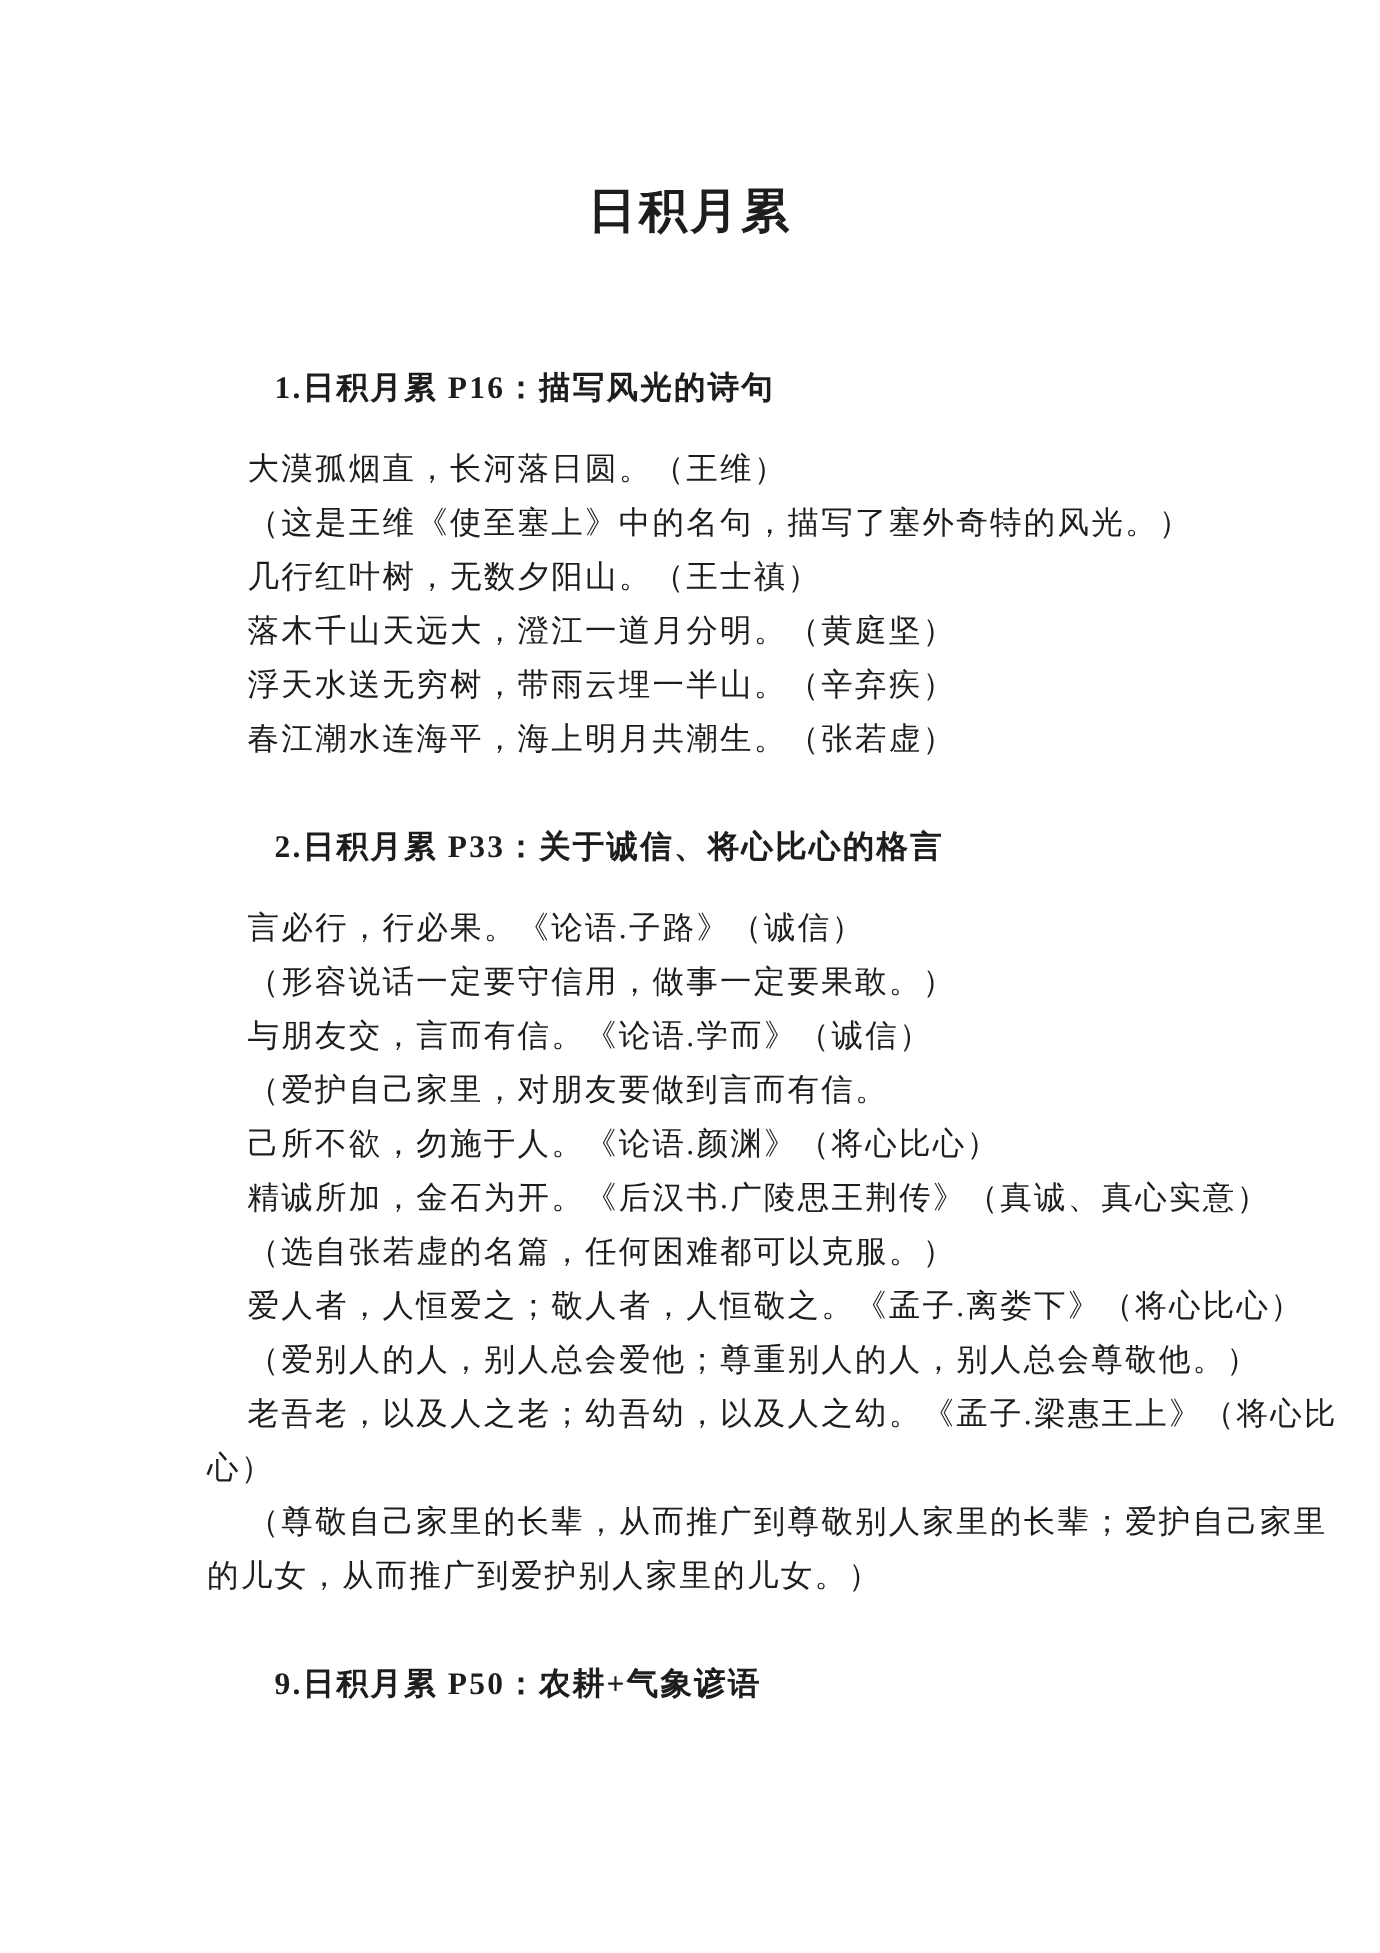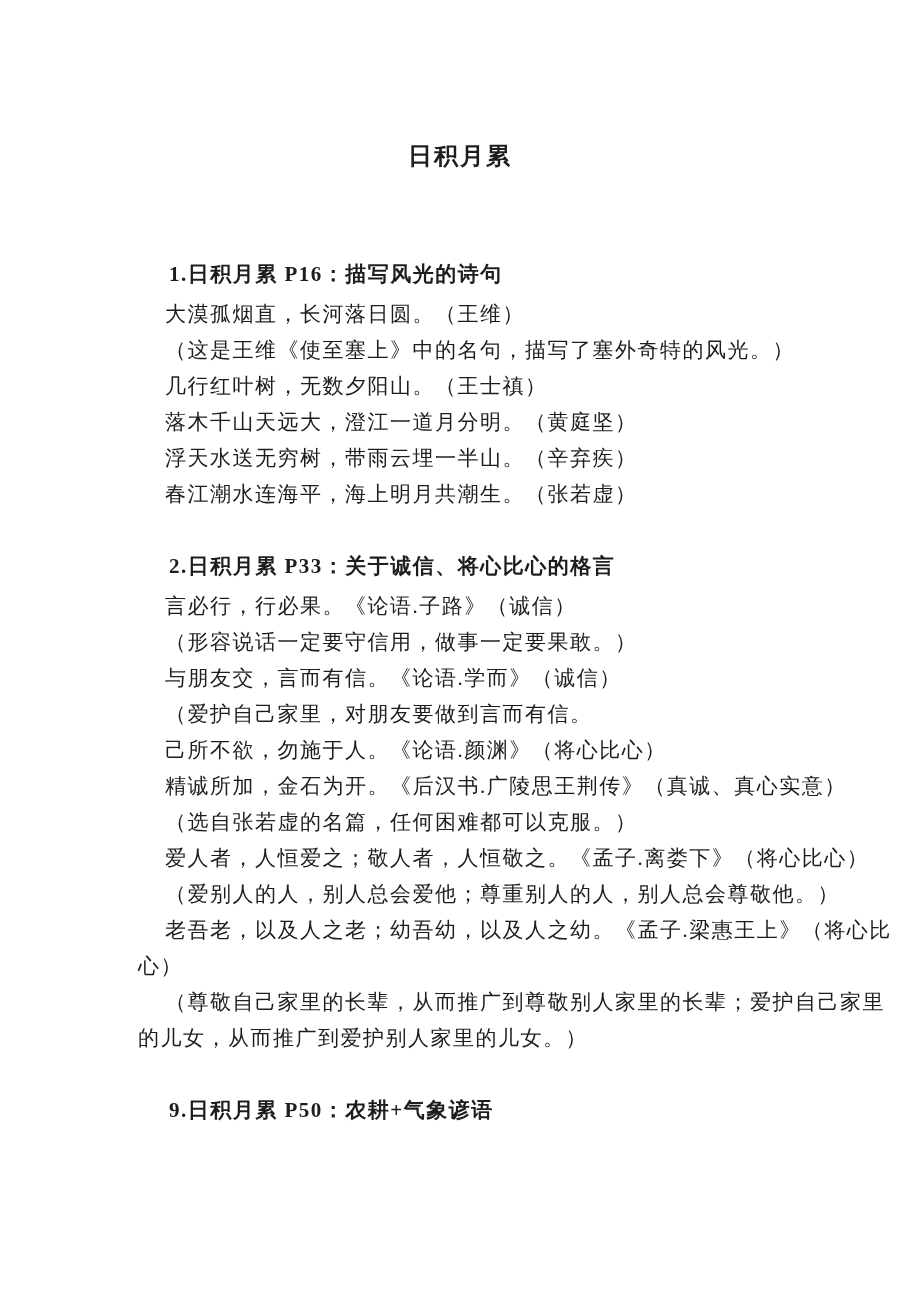--- a/index.html
+++ b/index.html
@@ -12,42 +12,42 @@
   }
   .page {
     position: relative;
     width: 920px;
     height: 1302px;
     background: #ffffff;
     color: #1d1d1d;
     overflow: hidden;
   }
   .doc-title {
-    margin: 16px;
+    margin: 0;
     padding-top: 118px;
     height: 44px;
     line-height: 44px;
     text-align: center;
-    font-size: 24px;
+    font-size: 32px;
     font-weight: 700;
     letter-spacing: 2px;
   }
   .doc-body {
     margin-top: 78px;
     padding-left: 138px;
     width: 700px;
     font-size: 21px;
     line-height: 36px;
     letter-spacing: 1.5px;
   }
   .doc-section + .doc-section {
     margin-top: 36px;
   }
   .section-heading {
-    margin: 4px;
+    margin: 18px;
     font-size: 21px;
     line-height: 36px;
     font-weight: 700;
     text-indent: 27px;
     white-space: nowrap;
   }
   .text-line {
     margin: 0;
     line-height: 36px;
     text-indent: 27px;

